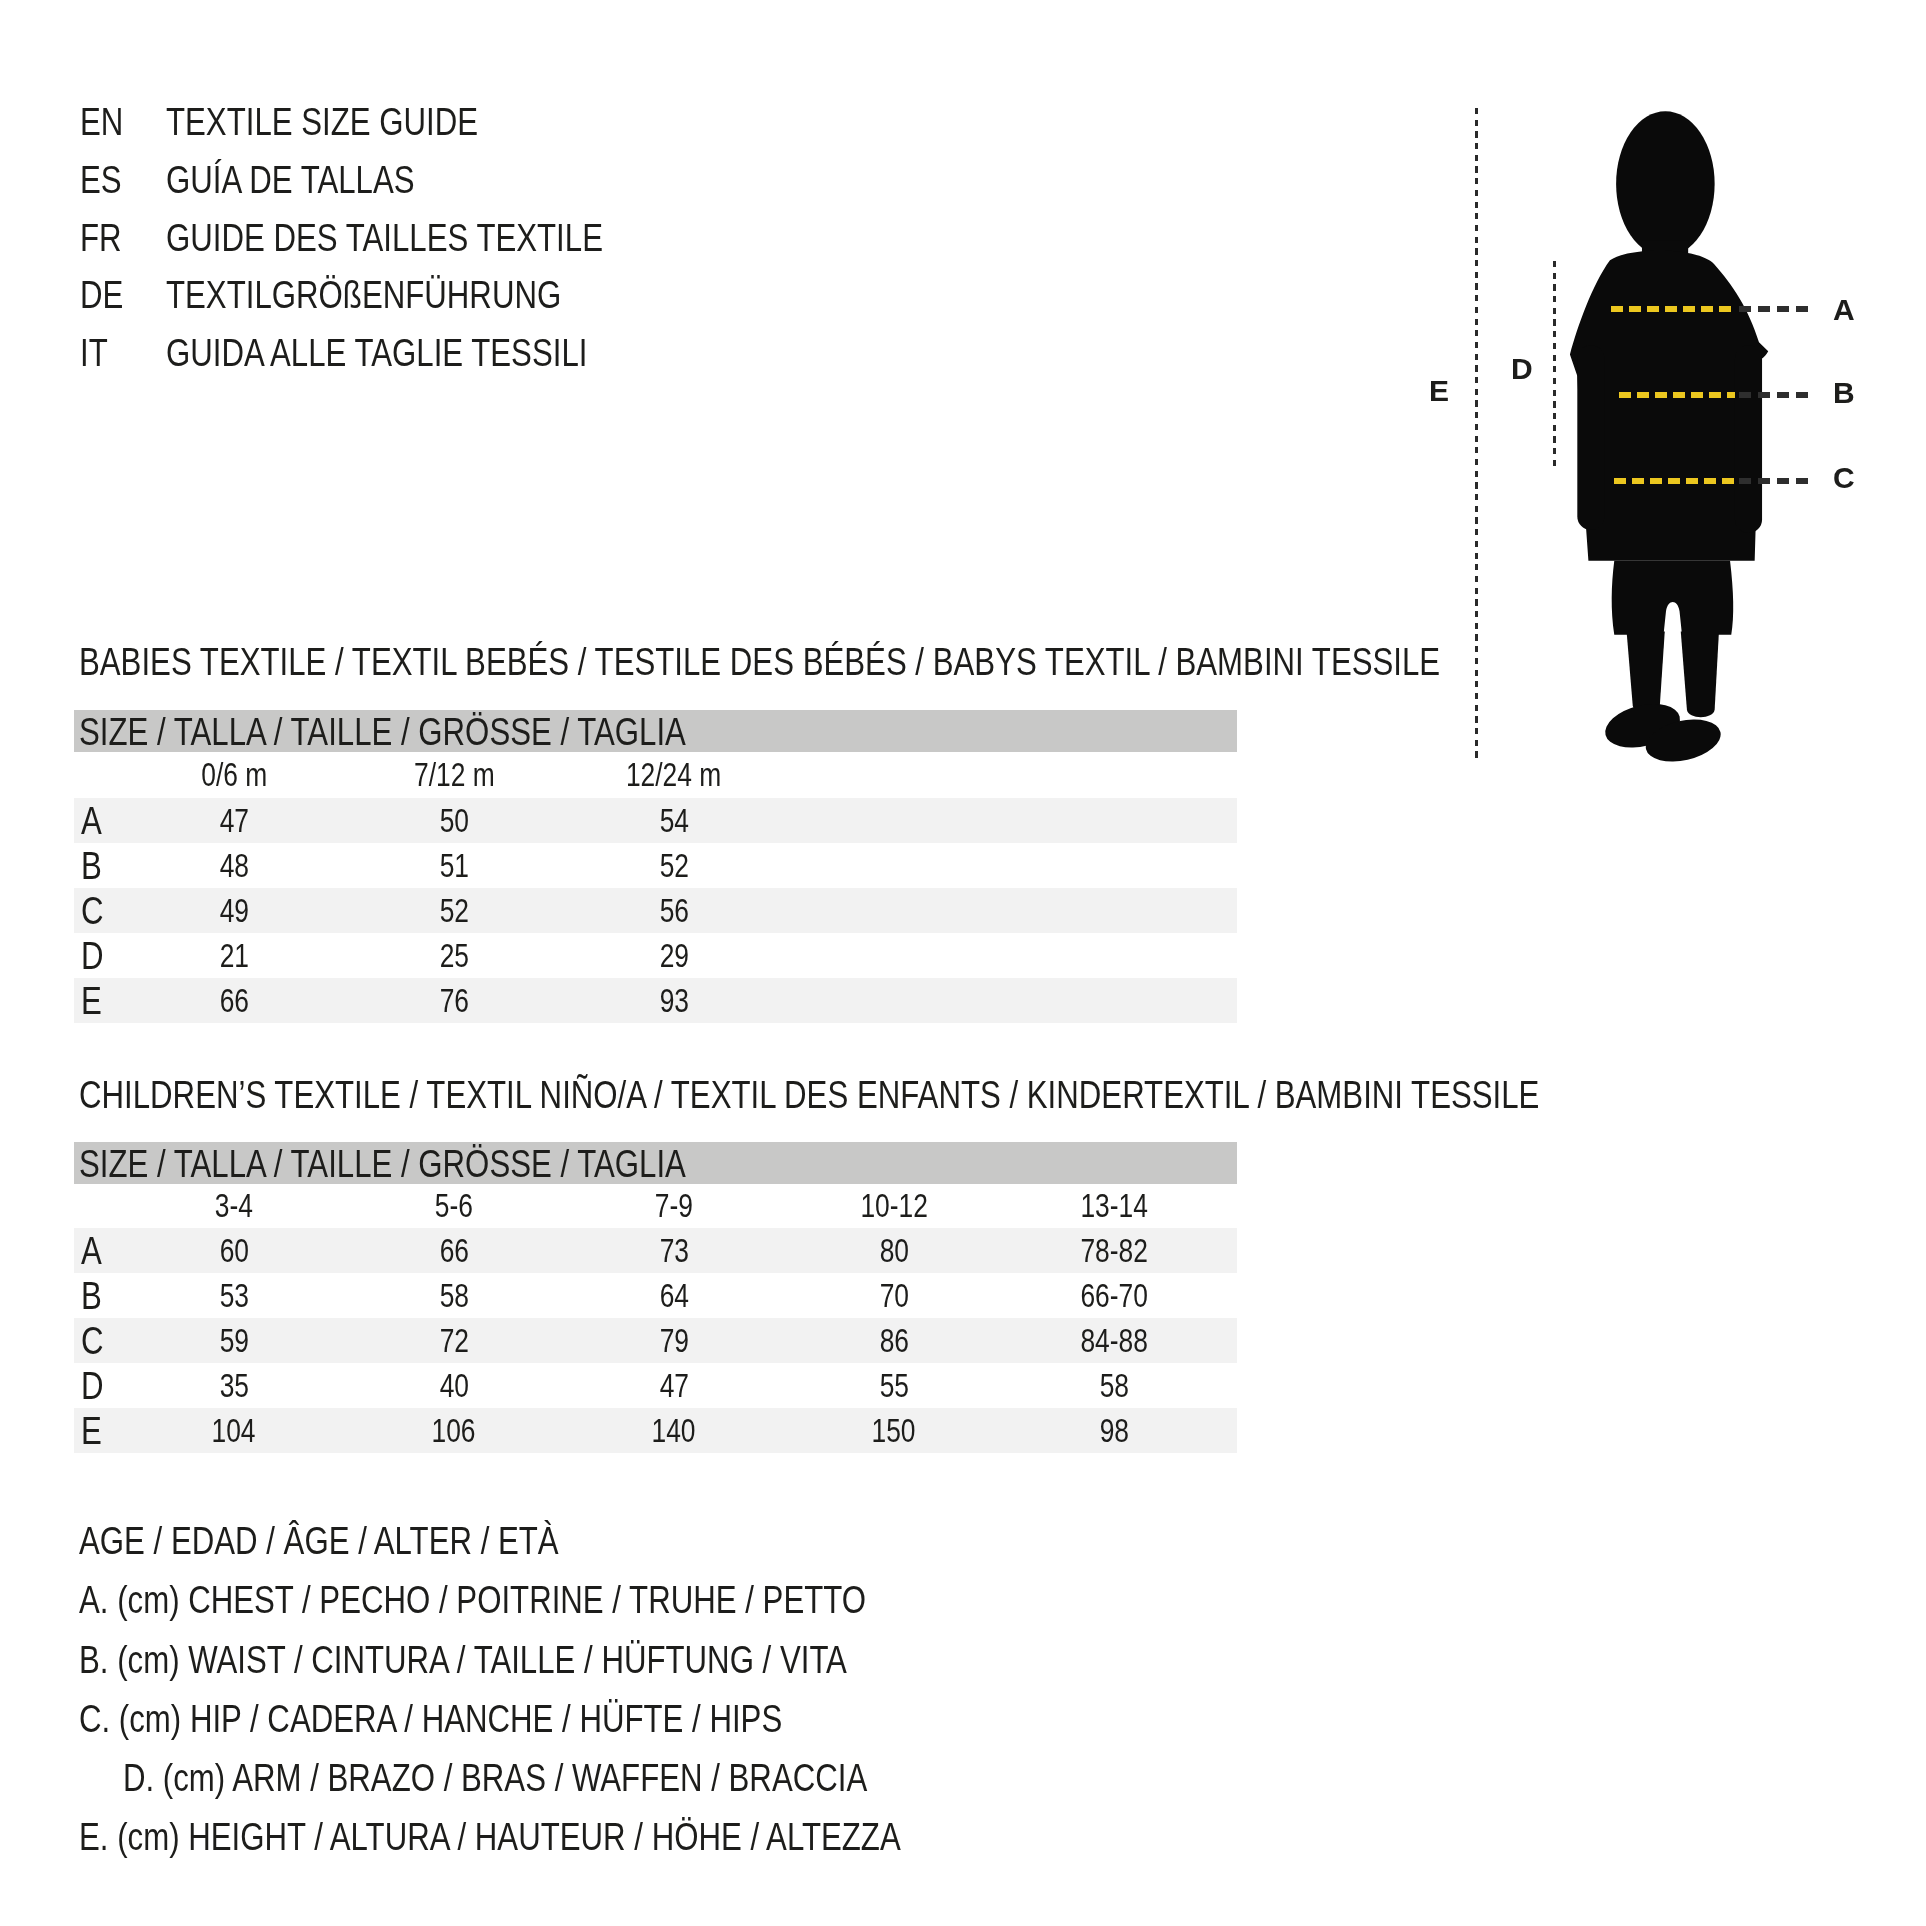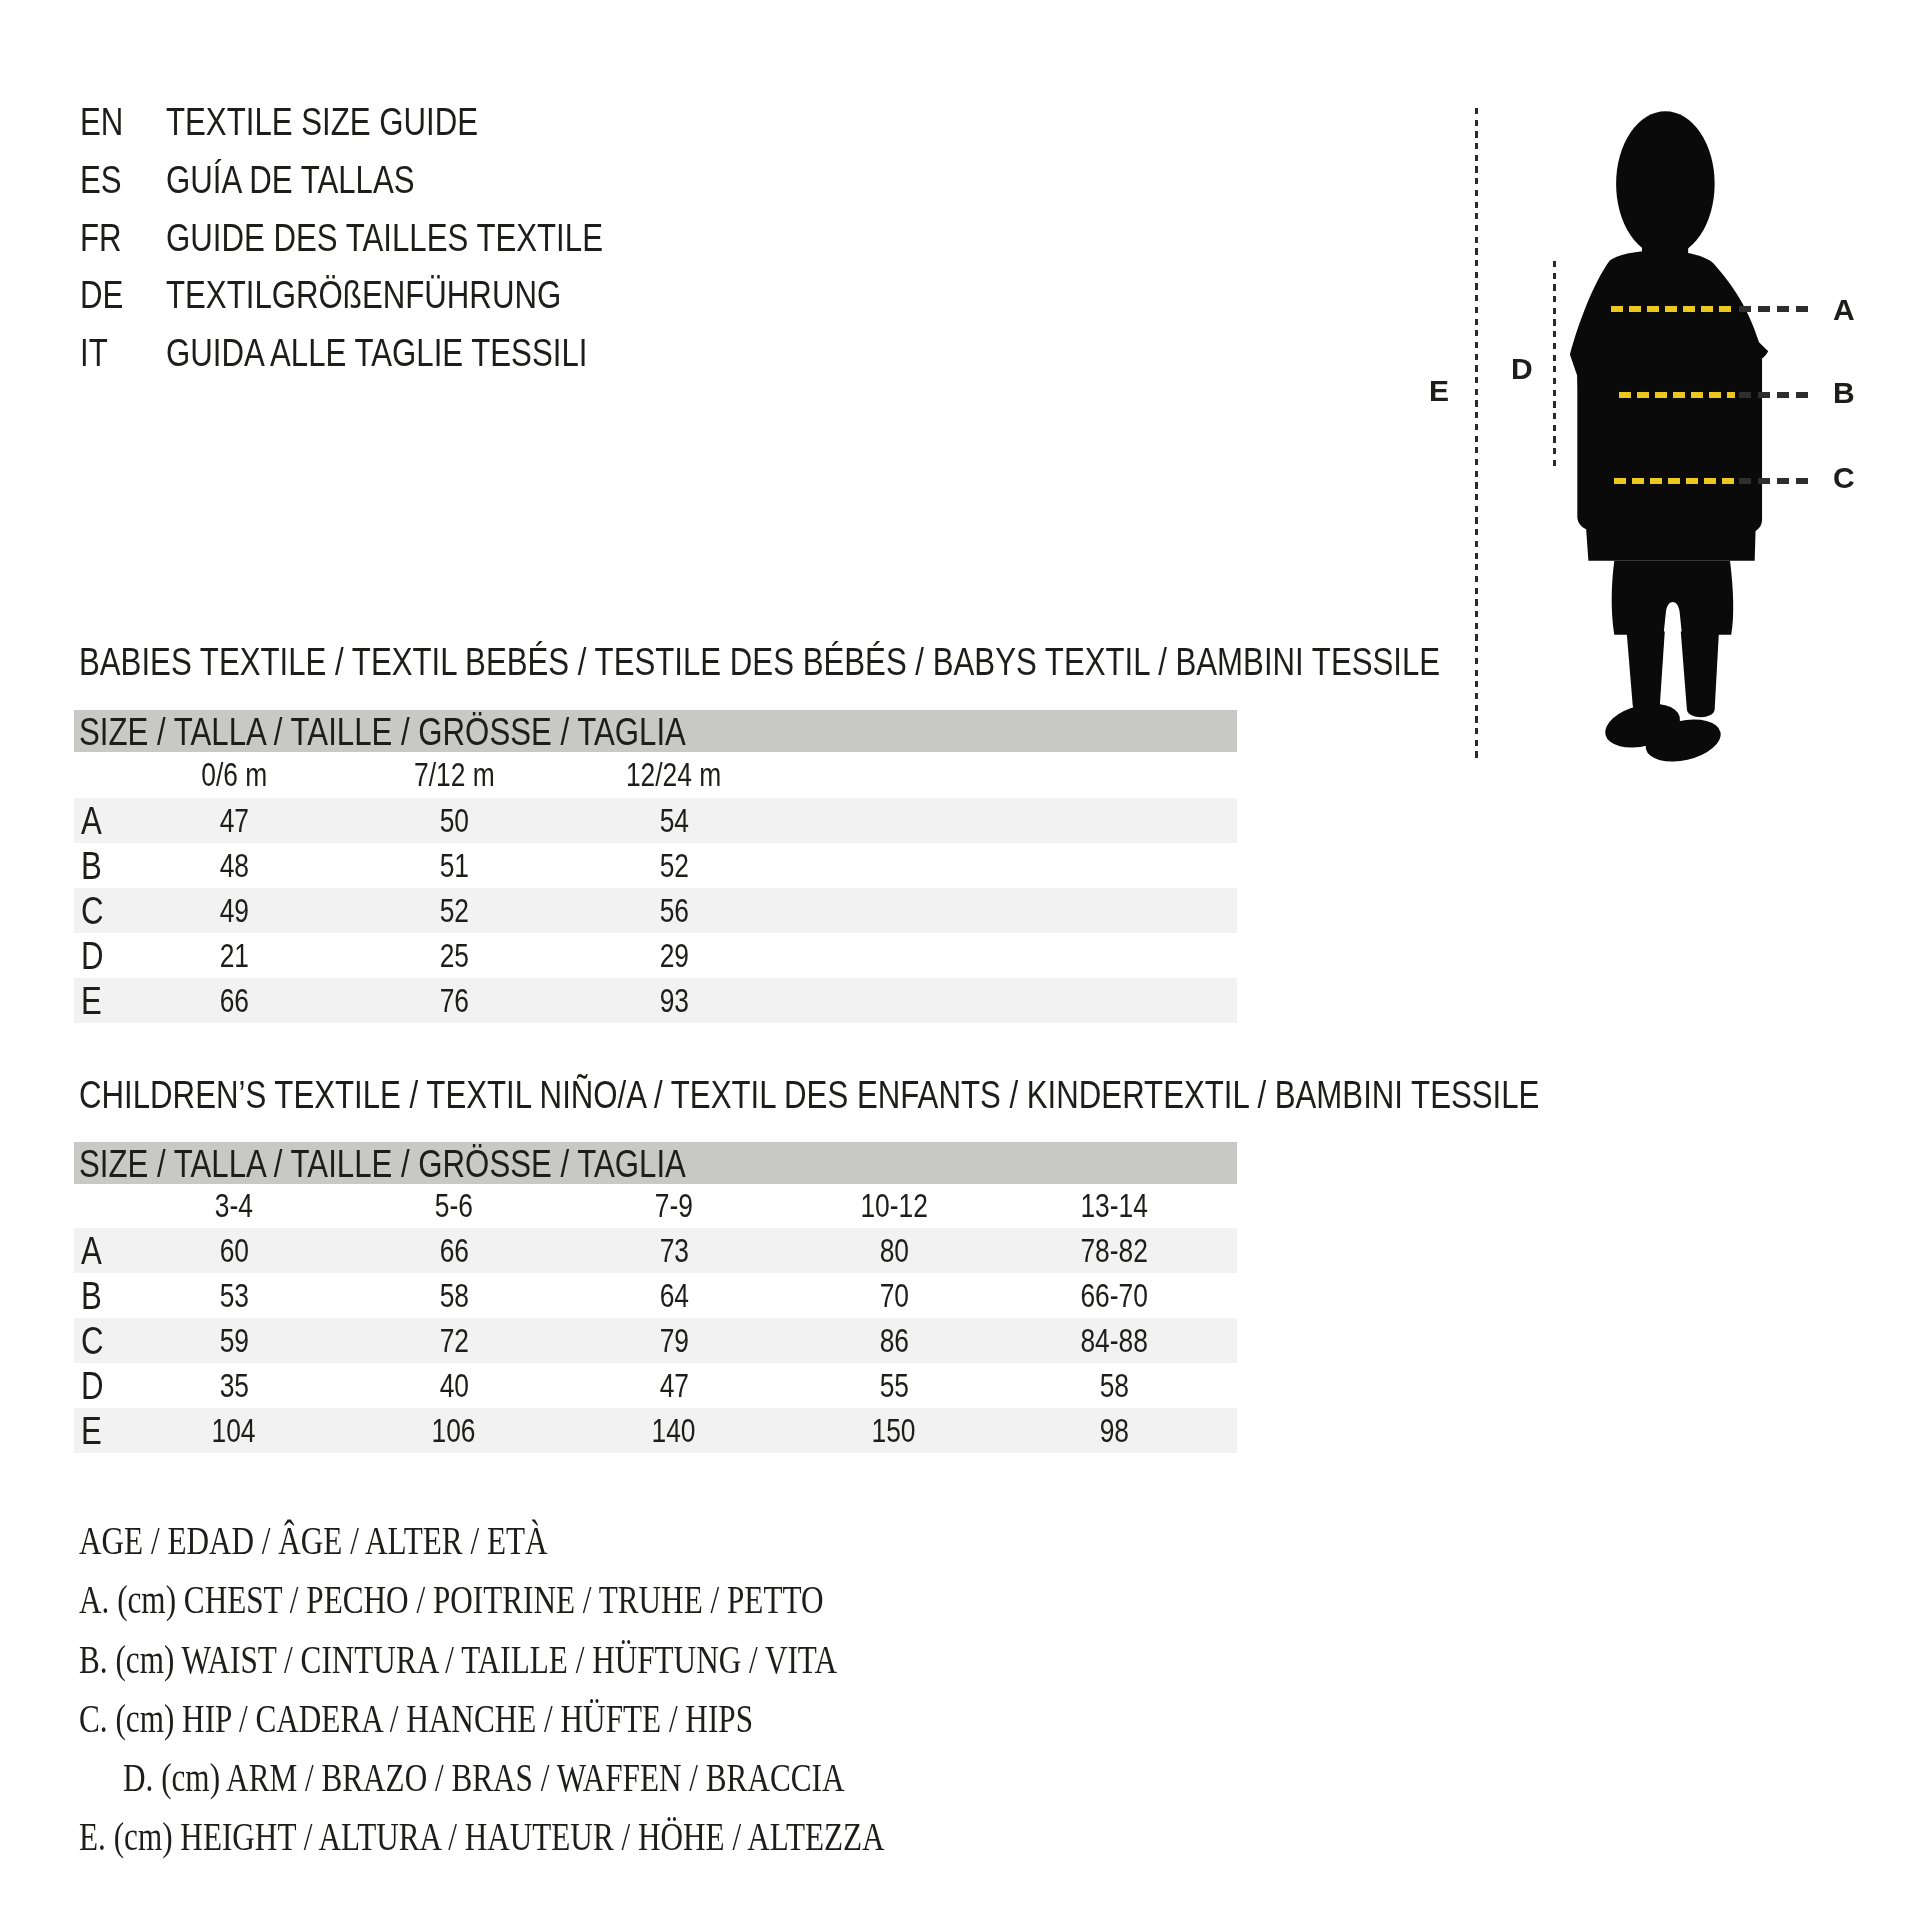--- a/index.html
+++ b/index.html
@@ -32,21 +32,21 @@
   .size-bar{height:42px;background:#c8c8c7;display:flex;align-items:center;padding-left:5px;box-sizing:border-box;}
   .size-bar .t{font-size:39px;line-height:39px;}
   .trow{display:flex;width:100%;}
   .trow.stripe{background:#f2f2f2;}
   .colhead{height:46px;}
   .drow{height:45px;}
   .cell-label{width:50px;display:flex;align-items:center;padding-left:7.4px;box-sizing:border-box;font-size:39px;}
   .cell{width:220px;display:flex;align-items:center;justify-content:center;font-size:33px;}
   
   .heading{position:absolute;left:79px;font-size:39px;line-height:39px;text-align:center;}
-  .legend-line{position:absolute;left:79px;font-size:39px;line-height:39px;font-family:Liberation Serif, serif;}
+  .legend-line{position:absolute;left:79px;font-size:39px;line-height:39px;}
   svg{display:block;}
 </style>
 </head>
 <body>
 
 <div>
   <div class="lang-row txt" style="top:102px;">
     <span class="lang-code"><span class="t">EN</span></span>
     <span class="lang-title"><span class="t">TEXTILE SIZE GUIDE</span></span>
   </div>

